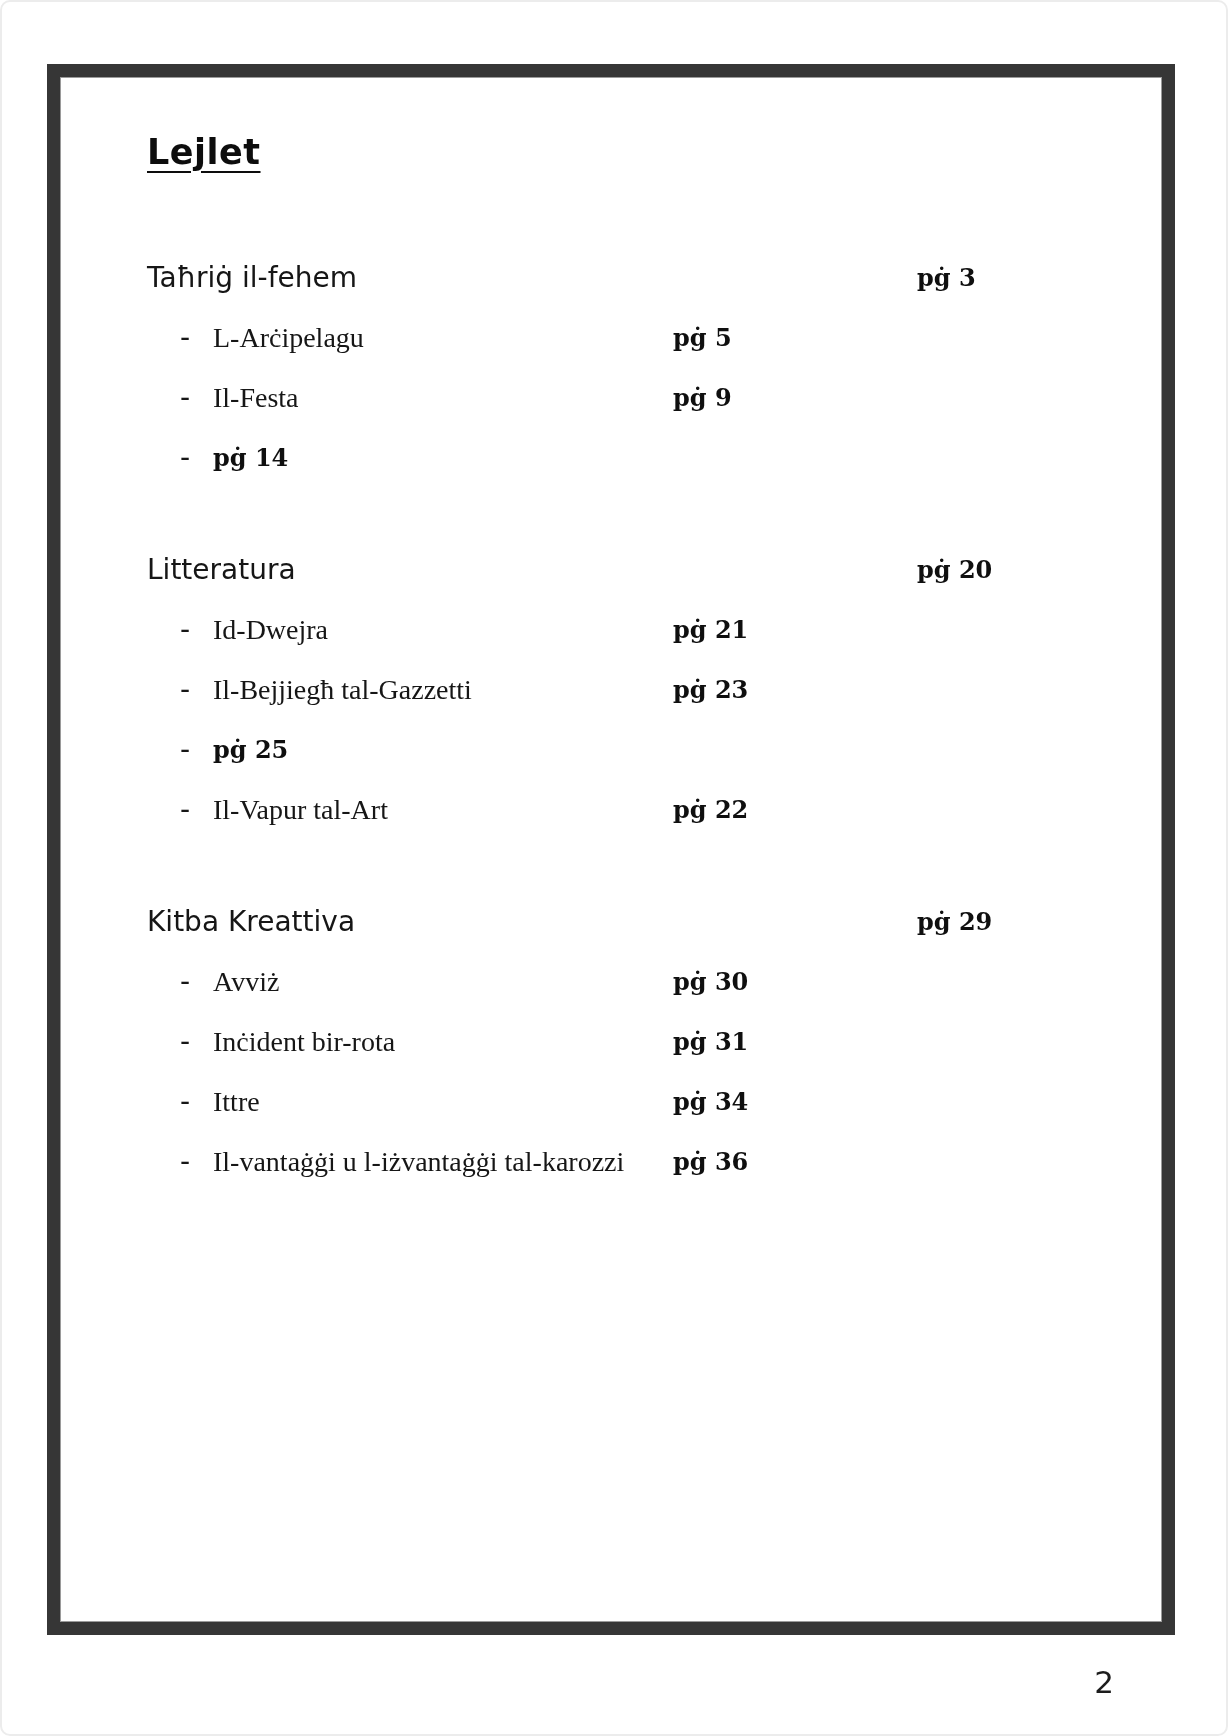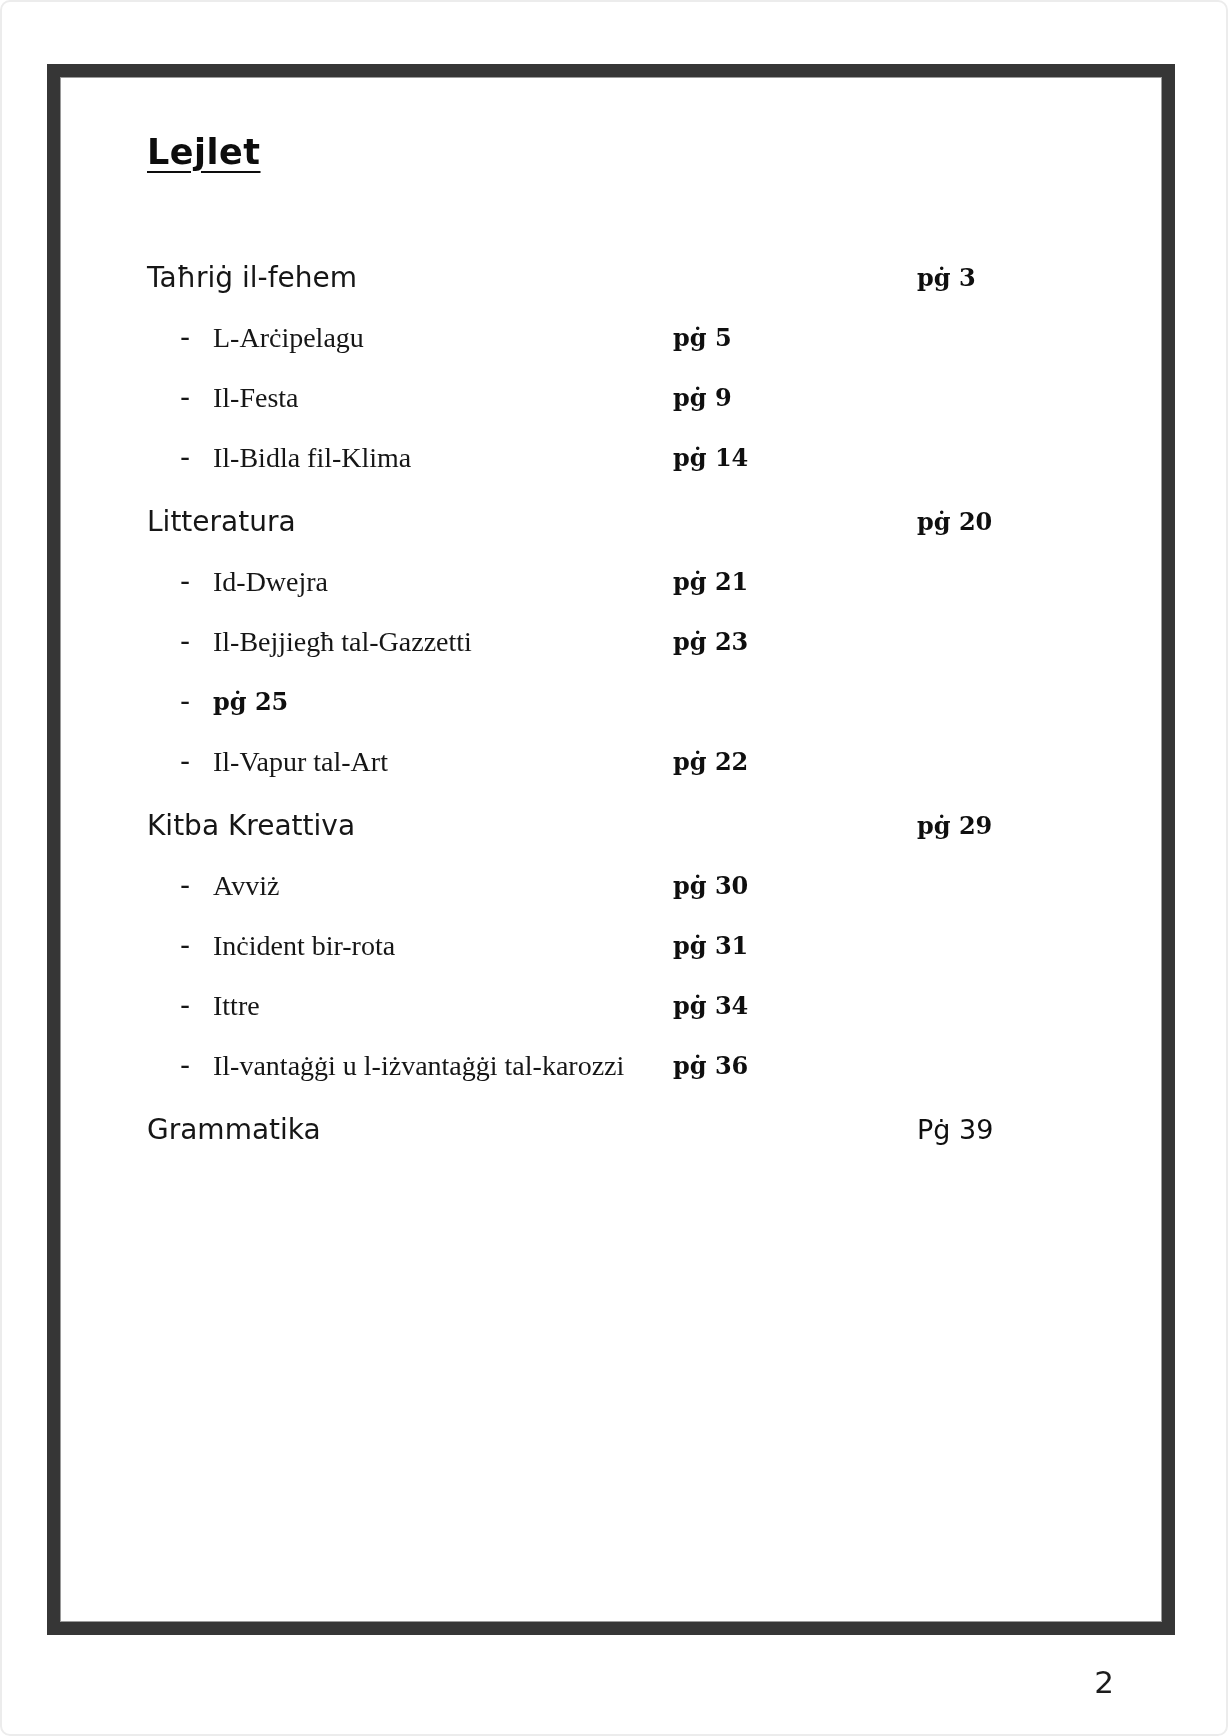--- a/index.html
+++ b/index.html
@@ -42,21 +42,21 @@
     text-decoration-thickness: 2px;
     color: #0d0d0d;
   }
   .toc { margin-top: 86px; }
   .row {
     display: flex;
     align-items: center;
     line-height: 40px;
     margin-bottom: 20px;
   }
-  .section-gap { margin-top: 24px; }
+  .section-gap { margin-top: 72px; }
   .label {
     flex: 1;
     font-size: 28px;
     color: #161616;
   }
   .item-row { padding-left: 33px; }
   .item-row .dash {
     width: 33px;
     flex: 0 0 33px;
     font-size: 28px;
@@ -106,21 +106,20 @@
           <span class="label">L-Arċipelagu</span>
           <span class="page-ref">pġ 5</span>
         </div>
         <div class="row item-row">
           <span class="dash">-</span>
           <span class="label">Il-Festa</span>
           <span class="page-ref">pġ 9</span>
         </div>
         <div class="row item-row">
           <span class="dash">-</span>
-          <span class="label">Il-Bidla fil-Klima</span>
           <span class="page-ref">pġ 14</span>
         </div>
 
         <div class="row section-gap">
           <span class="label">Litteratura</span>
           <span class="page-ref">pġ 20</span>
         </div>
         <div class="row item-row">
           <span class="dash">-</span>
           <span class="label">Id-Dwejra</span>
@@ -159,23 +158,19 @@
           <span class="dash">-</span>
           <span class="label">Ittre</span>
           <span class="page-ref">pġ 34</span>
         </div>
         <div class="row item-row">
           <span class="dash">-</span>
           <span class="label">Il-vantaġġi u l-iżvantaġġi tal-karozzi</span>
           <span class="page-ref">pġ 36</span>
         </div>
 
-        <div class="row section-gap">
-          <span class="label">Grammatika</span>
-          <span class="page-ref sans-style">Pġ 39</span>
-        </div>
 
       </div>
     </div>
   </div>
 
   <div class="footer-page-number">2</div>
 </div>
 
 </body></html>

